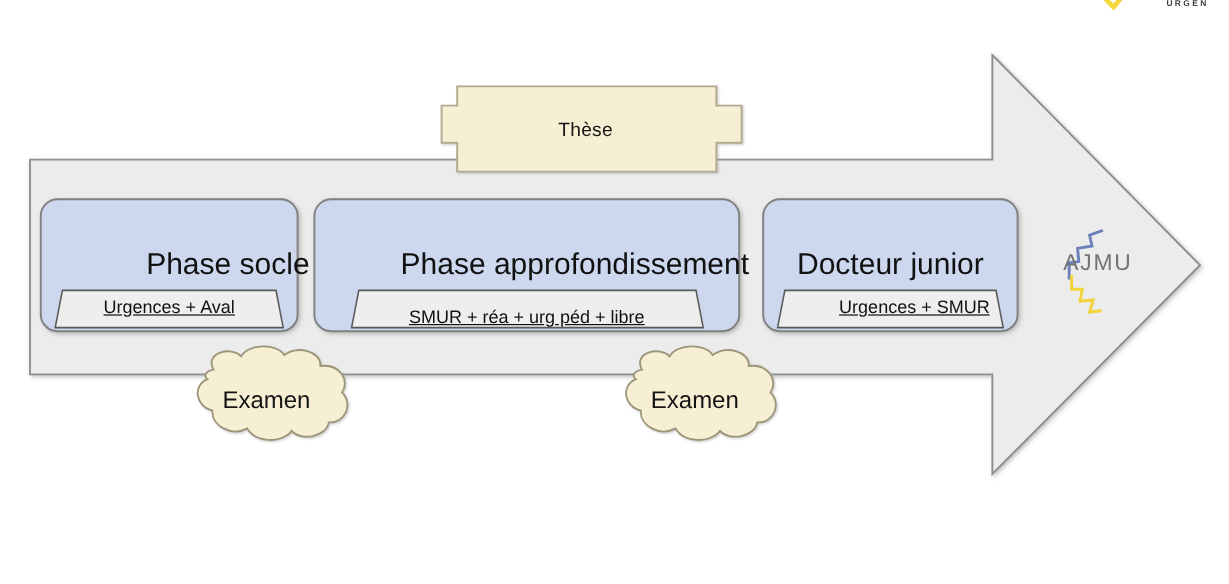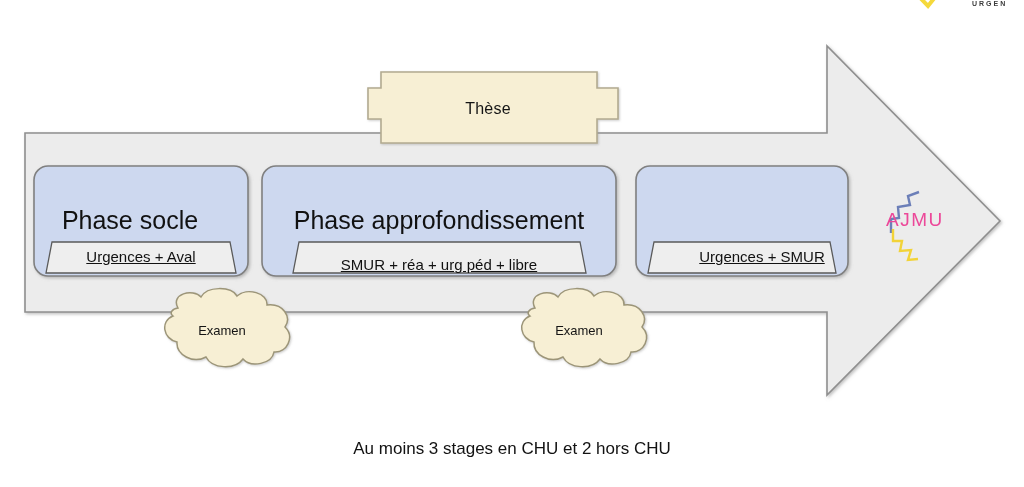--- a/index.html
+++ b/index.html
@@ -51,43 +51,43 @@
     text-align: center;
     color: #111111;
   }
   .phase-sub {
     font-size: 15px;
     text-align: center;
     color: #111111;
     text-decoration: underline;
   }
 
-  .p1-title { left: 25px;  top: 208px; width: 210px; }
+  .p1-title { left: 48px;  top: 208px; width: 210px; text-align: right; }
   .p1-sub   { left: 36px;  top: 249px; width: 210px; }
 
-  .p2-title { left: 262px; top: 208px; width: 354px; }
+  .p2-title { left: 262px; top: 208px; width: 354px; padding-left: 40px; }
   .p2-sub   { left: 262px; top: 257px; width: 354px; }
 
   .p3-title { left: 636px; top: 208px; width: 212px; }
   .p3-sub   { left: 656px; top: 249px; width: 212px; }
 
   .examen-label {
-    font-size: 13px;
+    font-size: 20px;
     text-align: center;
     color: #141414;
   }
   .ex1 { left: 152px; top: 324px; width: 140px; }
   .ex2 { left: 509px; top: 324px; width: 140px; }
 
   .ajmu-label {
     left: 886px;
     top: 210px;
     font-size: 19px;
     letter-spacing: 1.5px;
-    color: #ec4899;
+    color: #737373;
   }
 
   .caption {
     left: 0;
     top: 440px;
     width: 1024px;
     text-align: center;
     font-size: 17px;
     color: #121212;
   }
@@ -199,24 +199,24 @@
   <div class="txt these-label">
     <span>Thèse</span>
   </div>
 
   <div class="txt phase-title p1-title">Phase socle</div>
   <div class="txt phase-sub p1-sub">Urgences + Aval</div>
 
   <div class="txt phase-title p2-title">Phase approfondissement</div>
   <div class="txt phase-sub p2-sub">SMUR + réa + urg péd + libre</div>
 
+  <div class="txt phase-title p3-title">Docteur junior</div>
   <div class="txt phase-sub p3-sub">Urgences + SMUR</div>
 
   <div class="txt examen-label ex1">Examen</div>
   <div class="txt examen-label ex2">Examen</div>
 
   <div class="txt ajmu-label">AJMU</div>
 
-  <div class="txt caption">Au moins 3 stages en CHU et 2 hors CHU</div>
 
   <div class="txt corner-logo-text">URGEN</div>
 
 </div>
 
 </body></html>

